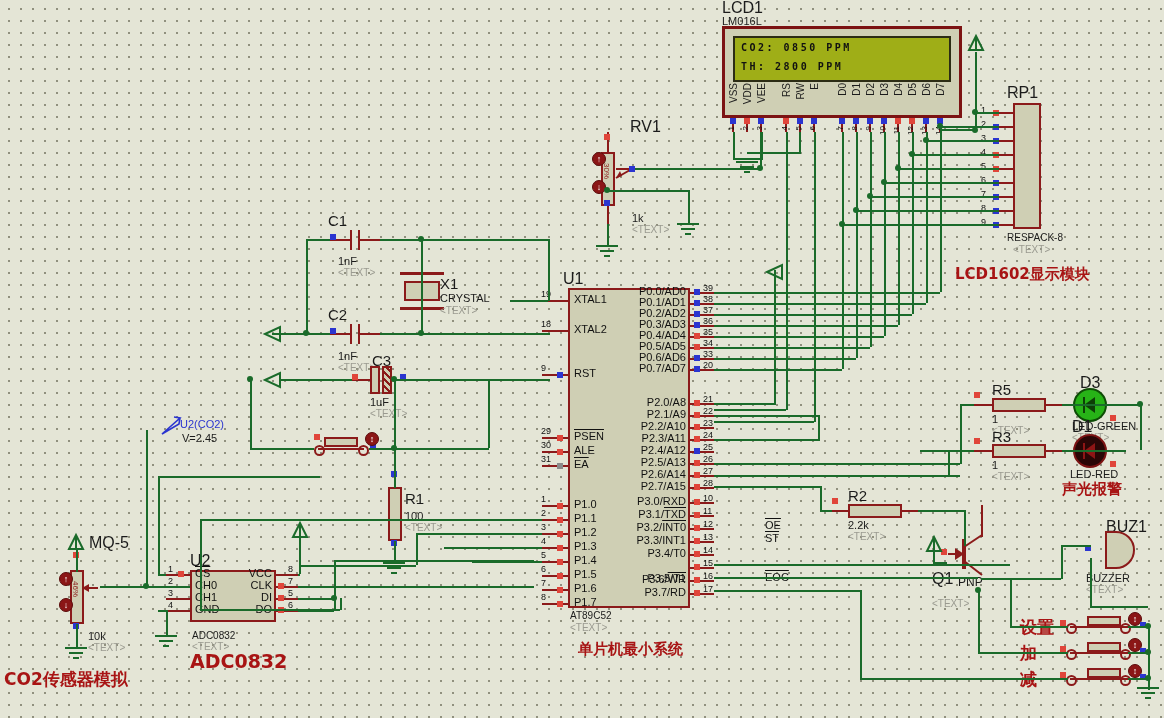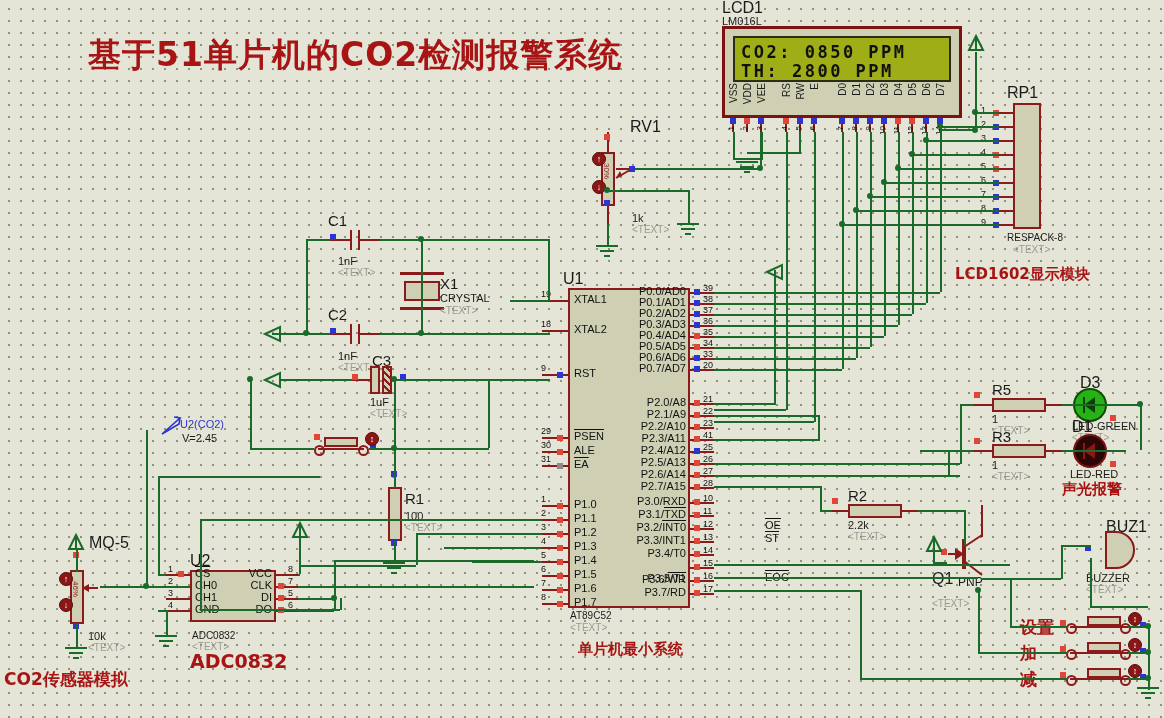--- a/index.html
+++ b/index.html
@@ -25,37 +25,36 @@
   .sq.g{background:#8a8a8a;}
   .gray{color:#9a9a90;font-size:10px;}
   .title{position:absolute;color:#A81414;font-weight:bold;white-space:nowrap;}
   .cn{font-family:"DejaVu Sans","Liberation Sans",sans-serif;}
   .junc{position:absolute;width:6px;height:6px;border-radius:50%;background:#1a6b2a;}
   .pinlabel{position:absolute;font-size:11px;color:#111;white-space:nowrap;}
   
   #lcd-body{position:absolute;left:722px;top:26px;width:240px;height:92px;border:3px solid #7c1313;background:#CFCFB4;box-sizing:border-box;}
   #lcd-screen{position:absolute;left:733px;top:36px;width:218px;height:46px;background:#9FAE17;border:2px solid #2c2c14;box-sizing:border-box;
      font-family:"DejaVu Sans Mono","Liberation Mono",monospace;color:#111;}
-  .lcdline{position:absolute;left:6px;font-size:17px;letter-spacing:2.5px;font-weight:bold;}
+  .lcdline{position:absolute;left:6px;font-size:10px;letter-spacing:2.5px;font-weight:bold;}
   
   .res{position:absolute;width:54px;height:14px;border:2px solid #8B1A1A;background:#CFCFB4;box-sizing:border-box;}
   .resv{position:absolute;width:14px;height:54px;border:2px solid #8B1A1A;background:#CFCFB4;box-sizing:border-box;}
   .cap-plate{position:absolute;width:2px;height:20px;background:#8B1A1A;}
   .led{position:absolute;width:34px;height:34px;border-radius:50%;box-sizing:border-box;}
   .btn-cap{position:absolute;width:34px;height:10px;border:2px solid #8B1A1A;background:#CFCFB4;box-sizing:border-box;}
   .btn-node{position:absolute;width:11px;height:11px;border:2px solid #8B1A1A;border-radius:50%;box-sizing:border-box;background:transparent;}
   .probe-dot{position:absolute;width:14px;height:14px;border-radius:50%;background:#8B1616;border:1px solid #5a0b0b;box-sizing:border-box;color:#fff;font-size:9px;text-align:center;line-height:12px;}
   svg{position:absolute;overflow:visible;}
 </style>
 </head>
 <body>
 
 <div id="canvas">
 
-  <div class="title cn" style="left:88px;top:33px;font-size:33px;letter-spacing:1px;">基于51单片机的CO2检测报警系统</div>
 
   <div class="lbl" style="left:722px;top:-1px;font-size:16px;">LCD1</div>
   <div class="lbl" style="left:722px;top:15px;font-size:11px;">LM016L</div>
   <div class="lbl gray" style="left:726px;top:28px;">&lt;TEXT&gt;</div>
 
   <div id="lcd-body"></div>
   <div id="lcd-screen">
     <div class="lcdline" style="top:4px;">CO2:  0850 PPM</div>
     <div class="lcdline" style="top:23px;">TH:   2800 PPM</div>
   </div>
@@ -259,21 +258,21 @@
       <div class="rw rwh" style="left: 690px; top: 415px; width: 24px;"></div>
       <div class="sq r" style="left: 694px; top: 412px;"></div>
       <div class="pin-num" style="left: 703px; top: 406px;">22</div>
       <div class="pinlabel" style="text-align: right; left: 576px; top: 408px; width: 110px;">P2.1/A9</div>
       <div class="rw rwh" style="left: 690px; top: 427px; width: 24px;"></div>
       <div class="sq r" style="left: 694px; top: 424px;"></div>
       <div class="pin-num" style="left: 703px; top: 418px;">23</div>
       <div class="pinlabel" style="text-align: right; left: 576px; top: 420px; width: 110px;">P2.2/A10</div>
       <div class="rw rwh" style="left: 690px; top: 439px; width: 24px;"></div>
       <div class="sq r" style="left: 694px; top: 436px;"></div>
-      <div class="pin-num" style="left: 703px; top: 430px;">41</div>
+      <div class="pin-num" style="left: 703px; top: 430px;">24</div>
       <div class="pinlabel" style="text-align: right; left: 576px; top: 432px; width: 110px;">P2.3/A11</div>
       <div class="rw rwh" style="left: 690px; top: 451px; width: 24px;"></div>
       <div class="sq b" style="left: 694px; top: 448px;"></div>
       <div class="pin-num" style="left: 703px; top: 442px;">25</div>
       <div class="pinlabel" style="text-align: right; left: 576px; top: 444px; width: 110px;">P2.4/A12</div>
       <div class="rw rwh" style="left: 690px; top: 463px; width: 24px;"></div>
       <div class="sq r" style="left: 694px; top: 460px;"></div>
       <div class="pin-num" style="left: 703px; top: 454px;">26</div>
       <div class="pinlabel" style="text-align: right; left: 576px; top: 456px; width: 110px;">P2.5/A13</div>
       <div class="rw rwh" style="left: 690px; top: 475px; width: 24px;"></div>

